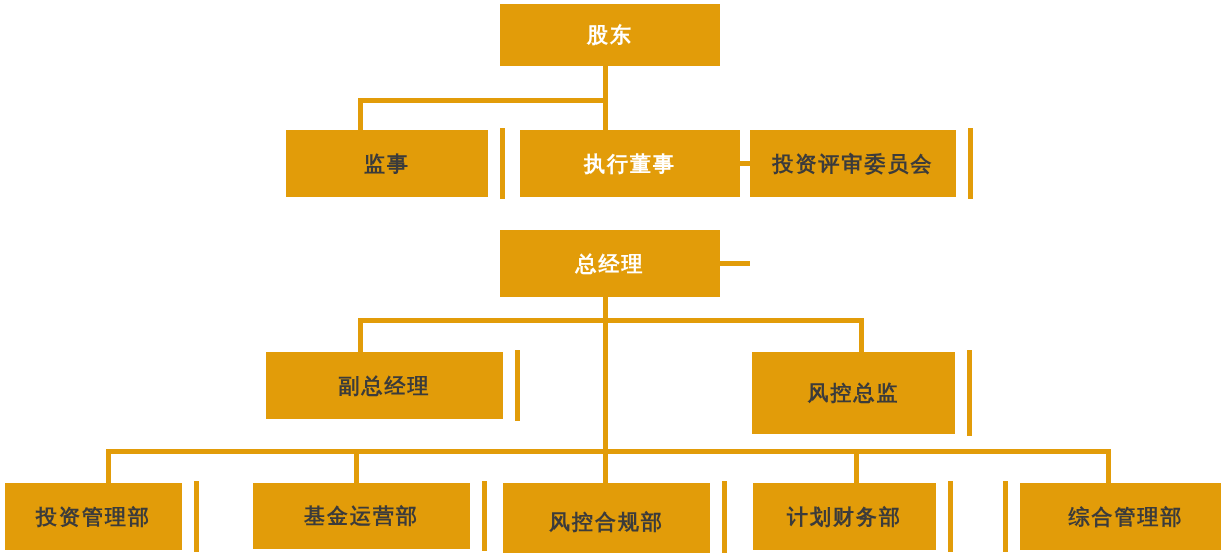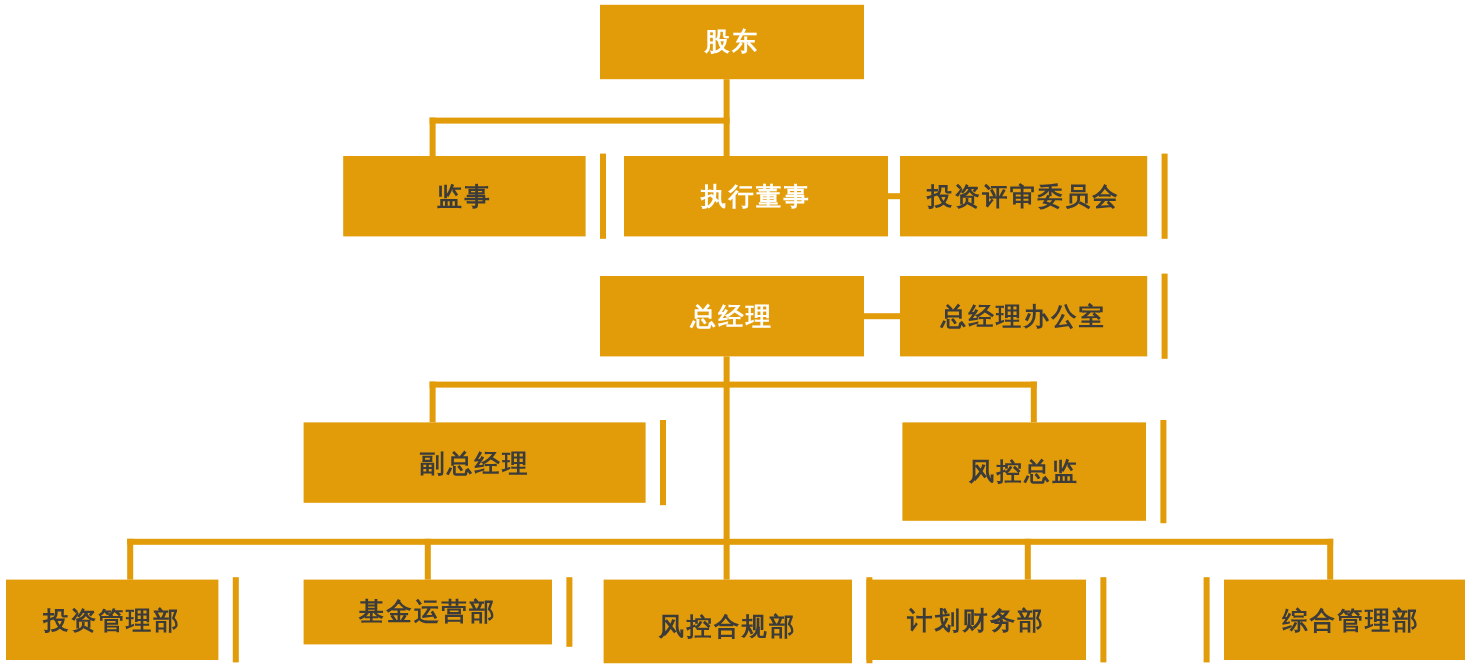--- a/index.html
+++ b/index.html
@@ -37,26 +37,26 @@
   }
   .node.striped-right .node-sliver { right: 0; }
   .node.striped-left  .node-sliver { left: 0; }
   
   .n-shareholders        { left: 500px; top: 4px;   width: 220px; height: 62px; }
   .n-supervisor          { left: 253px; top: 130px; width: 219px; height: 67px; margin-left: 33px; }
   .n-executive-director  { left: 520px; top: 130px; width: 220px; height: 67px; }
   .n-investment-review   { left: 750px; top: 130px; width: 223px; height: 67px; }
   .n-general-manager     { left: 500px; top: 230px; width: 220px; height: 67px; }
   .n-gm-office           { left: 750px; top: 230px; width: 223px; height: 67px; }
-  .n-deputy-gm           { left: 253px; top: 352px; width: 254px; height: 67px; padding-left: 48px; }
+  .n-deputy-gm           { left: 266px; top: 352px; width: 254px; height: 67px; }
   .n-risk-director       { left: 752px; top: 352px; width: 220px; height: 82px; }
   .n-dept-investment     { left: 5px;    top: 483px; width: 194px; height: 67px; border-radius: 16px; }
-  .n-dept-fund-ops       { left: 253px;  top: 483px; width: 224px; height: 54px; }
+  .n-dept-fund-ops       { left: 253px;  top: 483px; width: 224px; height: 66px; padding-left: 10px; }
   .n-dept-risk-compliance{ left: 503px;  top: 483px; width: 224px; height: 77px; }
-  .n-dept-planning-fin   { left: 722px;  top: 483px; width: 200px; height: 67px; }
+  .n-dept-planning-fin   { left: 753px;  top: 483px; width: 200px; height: 67px; }
   .n-dept-general-mgmt   { left: 1003px; top: 483px; width: 229px; height: 67px; }
   
   .connector { position: absolute; background: var(--connector); }
   .c-shareholders-down   { left: 603px; top: 66px;  width: 5px;    height: 64px; }
   .c-row2-horizontal     { left: 358px; top: 98px;  width: 250px;  height: 5px;  }
   .c-supervisor-drop     { left: 358px; top: 98px;  width: 5px;    height: 32px; }
   .c-execdir-committee   { left: 720px; top: 161px; width: 30px;   height: 5px;  }
   .c-gm-office-link      { left: 720px; top: 261px; width: 30px;   height: 5px;  }
   .c-gm-down             { left: 603px; top: 297px; width: 5px;    height: 186px;}
   .c-row4-horizontal     { left: 358px; top: 318px; width: 506px;  height: 5px;  }
@@ -113,26 +113,20 @@
     </div>
   </div>
 
   <div class="node striped-right n-investment-review">
     <div class="node-main">
       <span class="node-label">投资评审委员会</span>
     </div>
     <div class="node-sliver"></div>
   </div>
 
-  <div class="node striped-right n-gm-office">
-    <div class="node-main">
-      <span class="node-label">总经理办公室</span>
-    </div>
-    <div class="node-sliver"></div>
-  </div>
 
   <div class="node striped-right n-deputy-gm">
     <div class="node-main">
       <span class="node-label">副总经理</span>
     </div>
     <div class="node-sliver"></div>
   </div>
 
   <div class="node striped-right n-risk-director">
     <div class="node-main">

